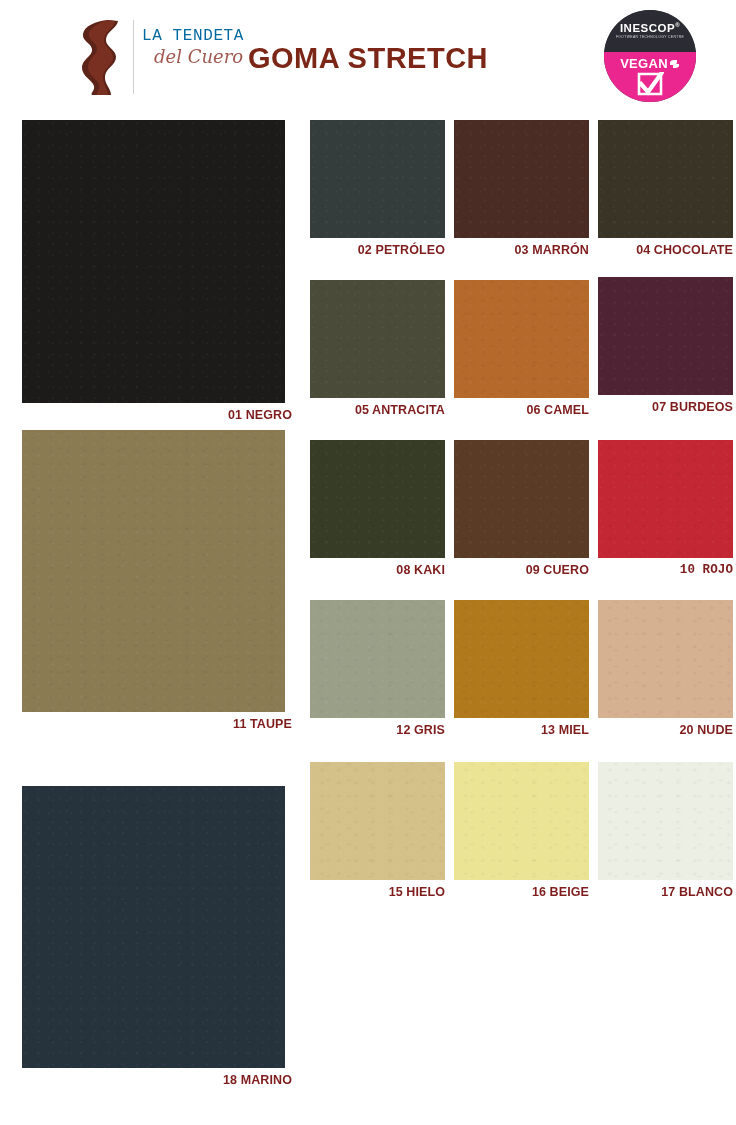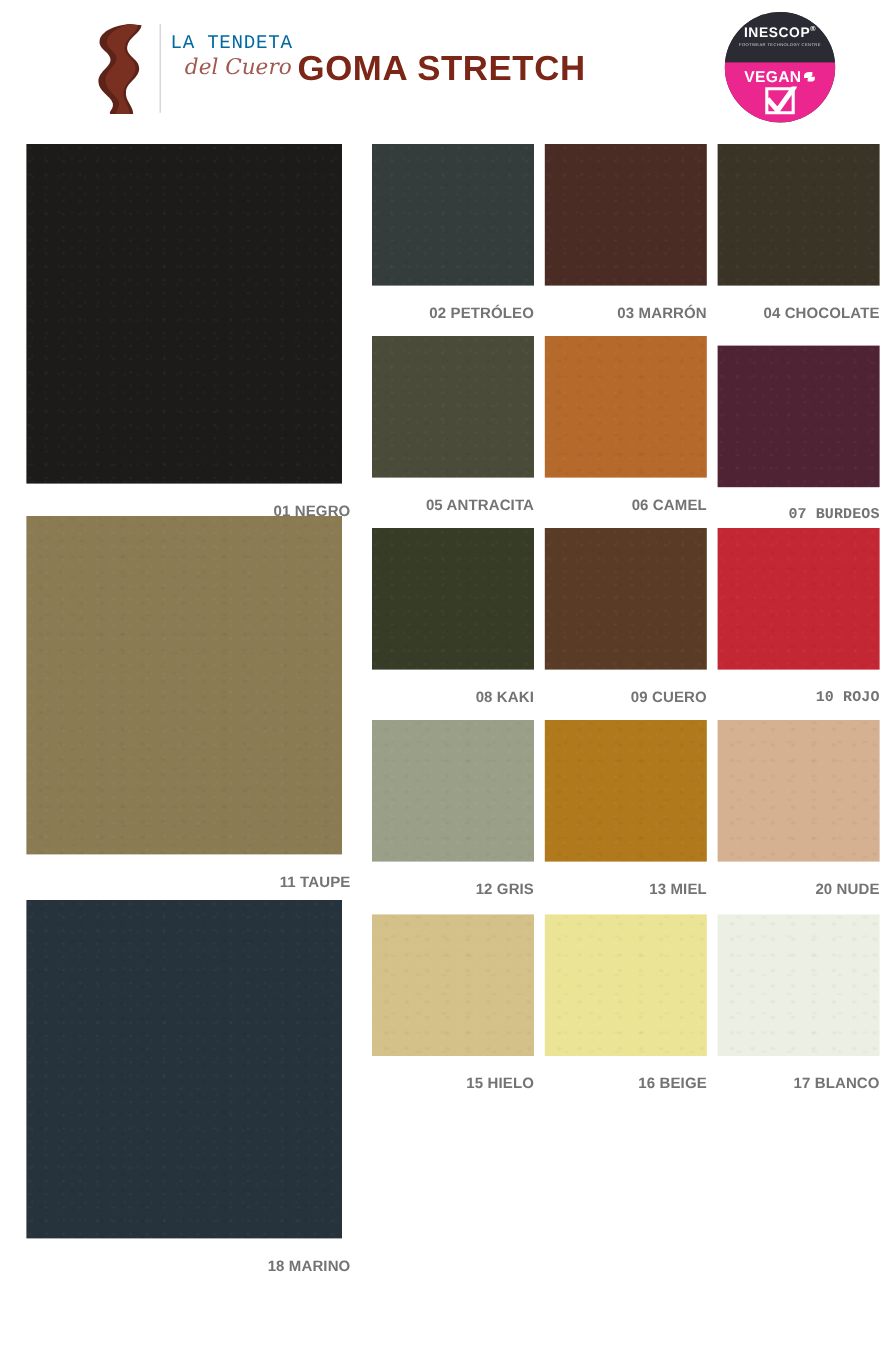--- a/index.html
+++ b/index.html
@@ -171,24 +171,24 @@
       radial-gradient(ellipse 4px 3px at 70% 60%, rgba(0,0,0,.05), transparent 70%),
       radial-gradient(ellipse 2px 3px at 45% 80%, rgba(255,255,255,.04), transparent 70%),
       radial-gradient(ellipse 5px 2px at 85% 15%, rgba(0,0,0,.045), transparent 70%);
     background-size: 14px 11px, 17px 13px, 11px 15px, 21px 16px;
     pointer-events: none;
   }
 
   .label {
     font-size: 12.5px;
     font-weight: bold;
-    color: #737373;
+    color: #7f1d1d;
     text-align: right;
     white-space: nowrap;
-    padding-top: 16px;
+    padding-top: 5px;
     letter-spacing: 0.1px;
   }
 </style>
 </head>
 <body>
 
 <div id="header">
 
   <div id="logo">
     <svg id="logo-hide" viewBox="0 0 52 78">
@@ -226,21 +226,21 @@
 
 <div id="grid">
     <div class="big-cell" style="top: 8px;">
       <div class="sw" style="background: rgb(29, 27, 26); height: 283px;"></div>
       <div class="label">01 NEGRO</div>
     </div>
     <div class="big-cell" style="top: 318px;">
       <div class="sw" style="background: rgb(139, 123, 83); height: 282px;"></div>
       <div class="label">11 TAUPE</div>
     </div>
-    <div class="big-cell" style="top: 638px;">
+    <div class="big-cell" style="top: 674px;">
       <div class="sw" style="background: rgb(38, 50, 60); height: 282px;"></div>
       <div class="label">18 MARINO</div>
     </div>
     <div class="small-cell" style="top: 8px; left: 310px;">
       <div class="sw" style="background: rgb(52, 61, 60);"></div>
       <div class="label">02 PETRÓLEO</div>
     </div>
     <div class="small-cell" style="top: 8px; left: 454px;">
       <div class="sw" style="background: rgb(74, 44, 36);"></div>
       <div class="label">03 MARRÓN</div>
@@ -250,21 +250,21 @@
       <div class="label">04 CHOCOLATE</div>
     </div>
     <div class="small-cell" style="top: 168px; left: 310px;">
       <div class="sw" style="background: rgb(74, 75, 56);"></div>
       <div class="label">05 ANTRACITA</div>
     </div>
     <div class="small-cell" style="top: 168px; left: 454px;">
       <div class="sw" style="background: rgb(181, 105, 42);"></div>
       <div class="label">06 CAMEL</div>
     </div>
-    <div class="small-cell" style="top: 176px; left: 598px; font-family: Liberation Mono, monospace;">
+    <div class="small-cell" style="top: 165px; left: 598px;">
       <div class="sw" style="background: rgb(80, 35, 52);"></div>
       <div class="label">07 BURDEOS</div>
     </div>
     <div class="small-cell" style="top: 328px; left: 310px;">
       <div class="sw" style="background: rgb(55, 60, 39);"></div>
       <div class="label">08 KAKI</div>
     </div>
     <div class="small-cell" style="top: 328px; left: 454px;">
       <div class="sw" style="background: rgb(90, 60, 38);"></div>
       <div class="label">09 CUERO</div>

